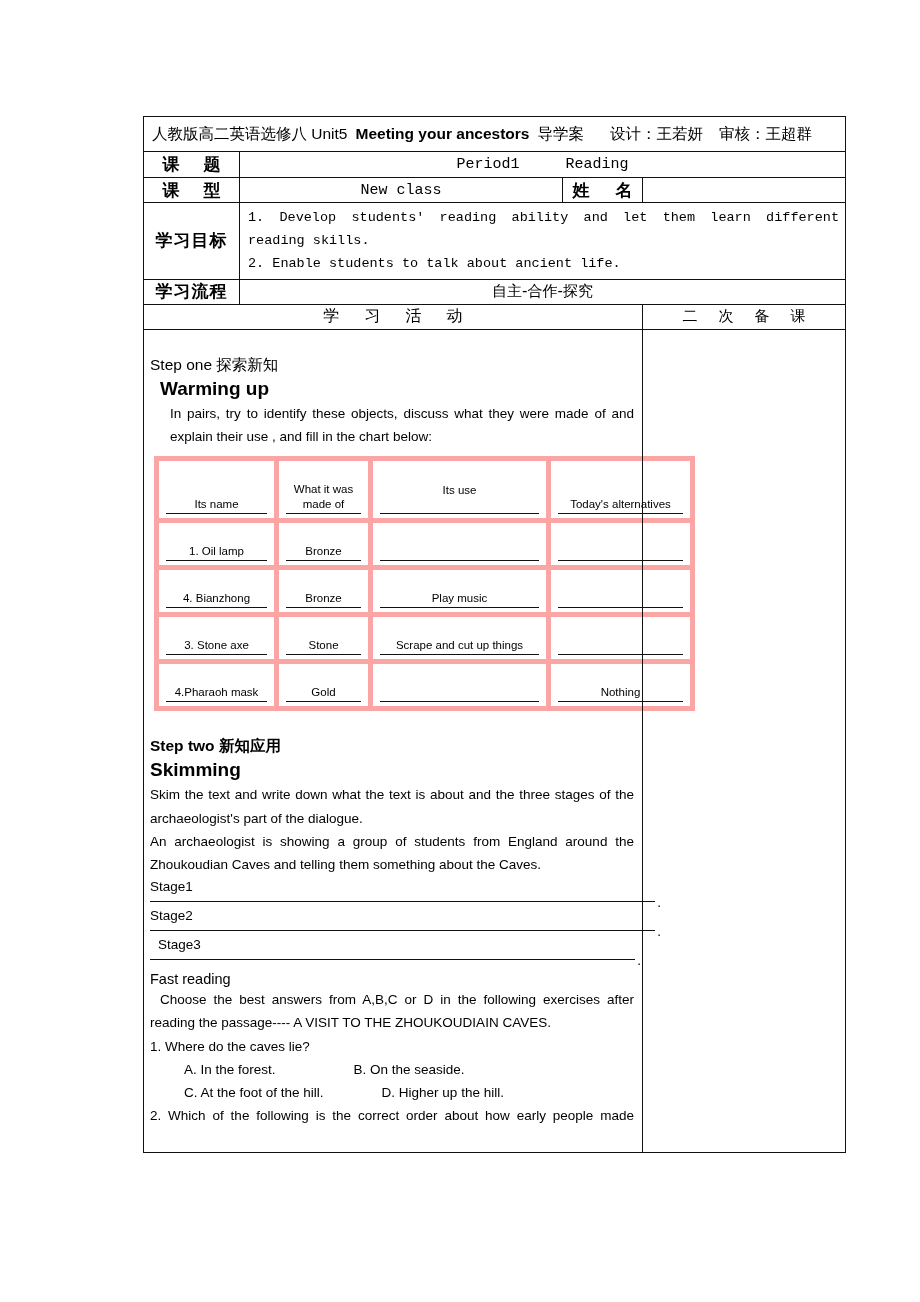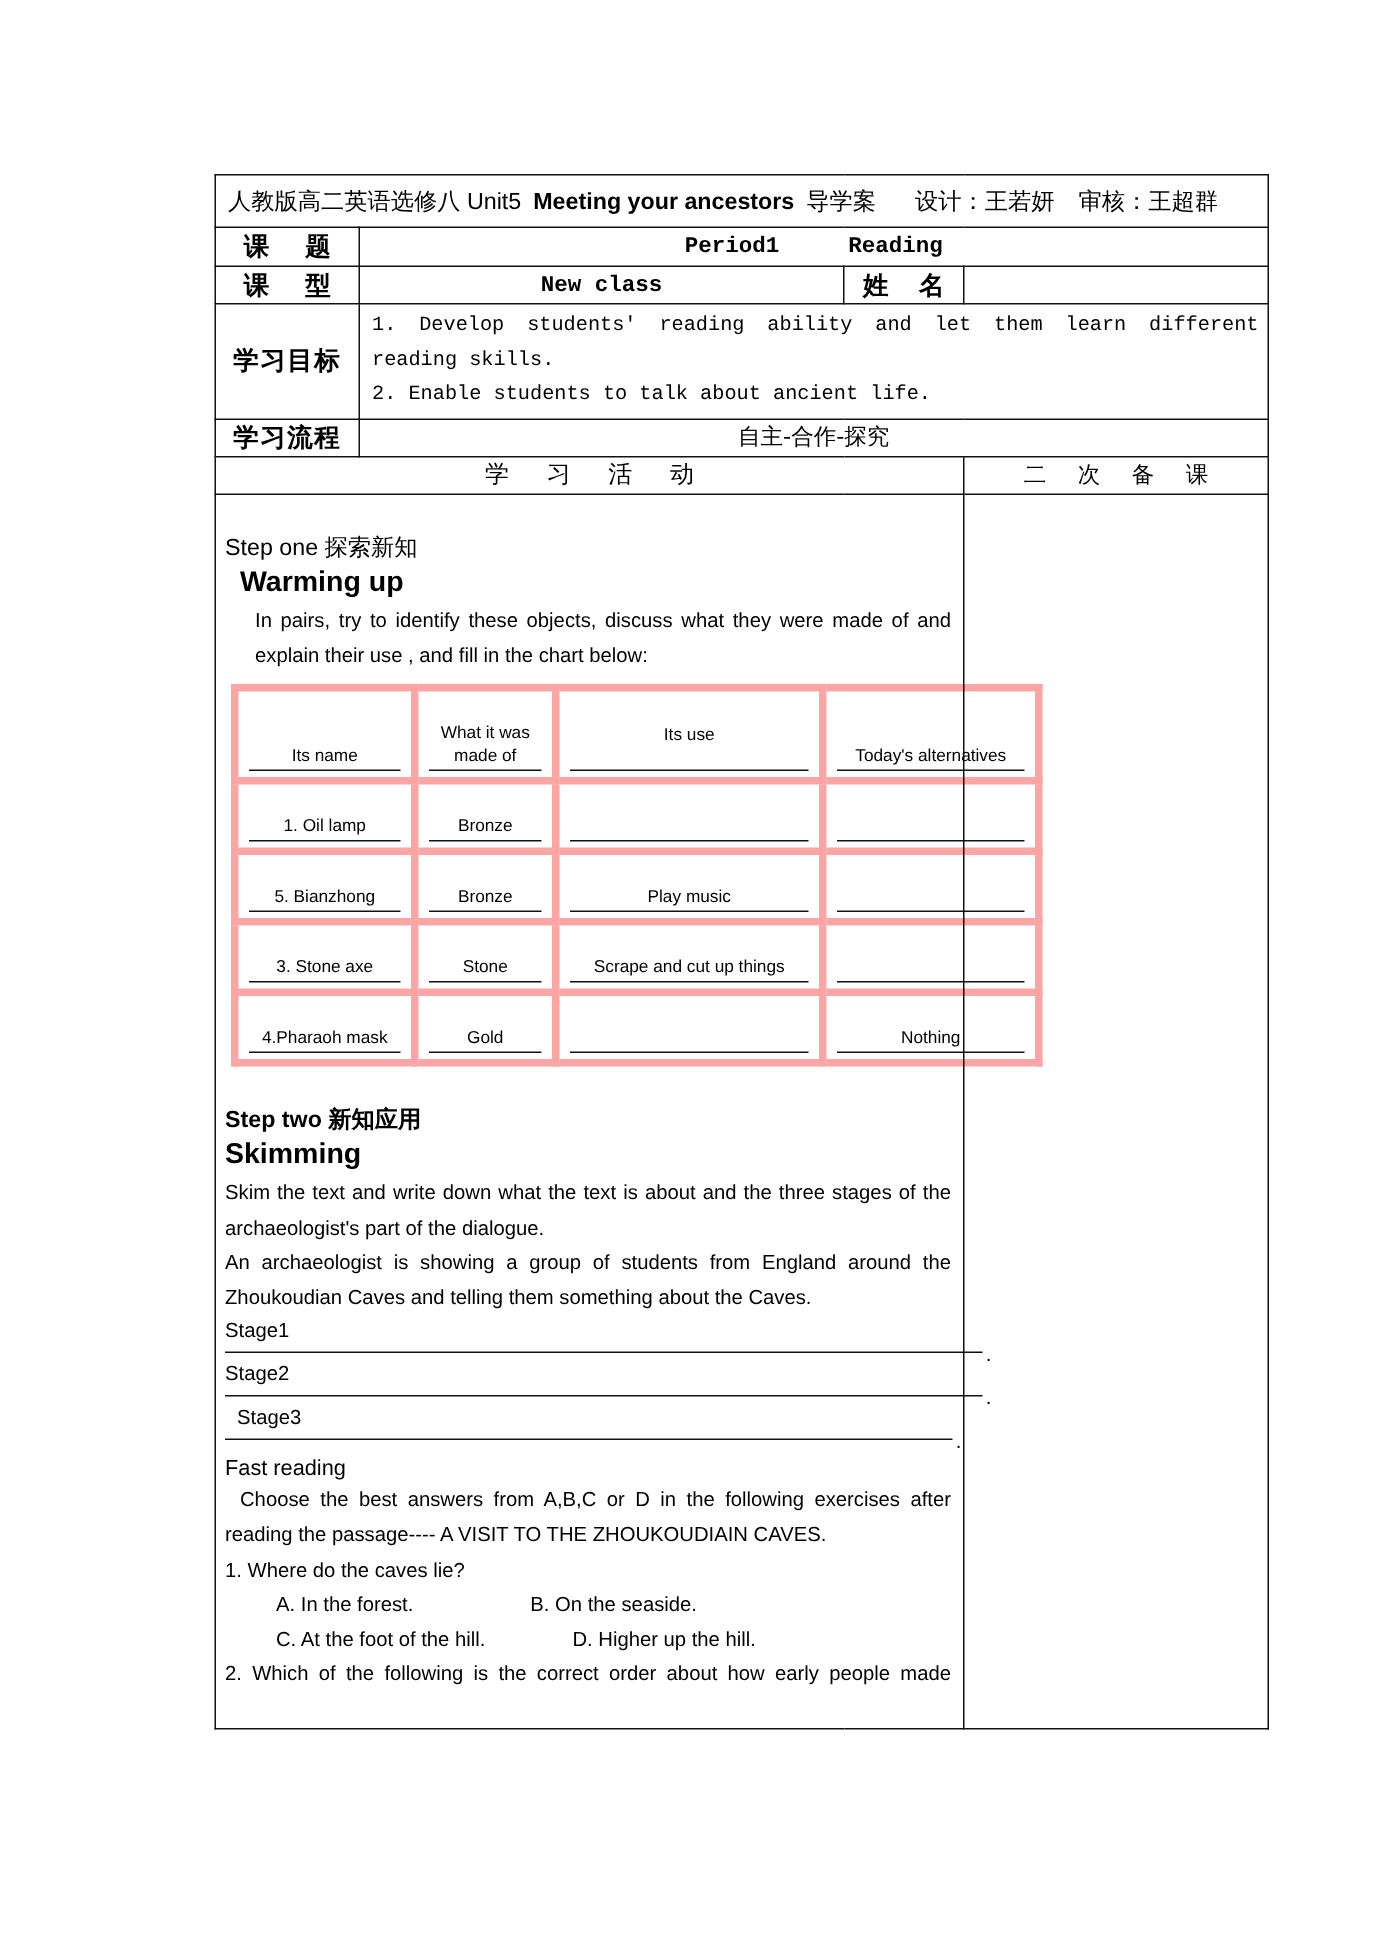--- a/index.html
+++ b/index.html
@@ -68,21 +68,20 @@
   .row-cx { height: 25px; }
   .row-goal { height: 73px; }
   .row-key { height: 48px; }
   .row-flow { height: 25px; }
   .row-acthead { height: 25px; }
 
   .center-val {
     text-align: center;
     font-family: "Liberation Mono", monospace;
     font-size: 15px;
-    font-weight: bold;
   }
   .center-val .sp { display: inline-block; width: 46px; }
 
   .mono-block {
     font-family: "Liberation Mono", monospace;
     font-size: 13.5px;
     line-height: 1.72;
     padding: 3px 6px 3px 8px !important;
     text-align: justify;
     text-align-last: left;
@@ -91,21 +90,21 @@
   .mono-block .justified {
     text-align: justify;
     text-align-last: left;
   }
 
   .xingming {
     width: 80px;
     text-align: center;
     font-size: 17px;
     font-weight: 600;
-    font-family: Liberation Serif, serif;
+    font-family: Liberation Mono, monospace;
     letter-spacing: 8px;
     text-indent: 8px;
   }
   .blank-cell { width: 203px; }
 
   .flow-val {
     text-align: center;
     font-size: 15px;
     font-family: "DejaVu Sans", sans-serif;
   }
@@ -321,21 +320,21 @@
                   </td>
             <td>
                     <span class="u"></span>
                   </td>
             <td>
                     <span class="u"></span>
                   </td>
           </tr>
           <tr class="wt-row">
             <td>
-                    <span class="u">5. Bianzhong</span>
+                    <span class="u">4. Bianzhong</span>
                   </td>
             <td>
                     <span class="u">Bronze</span>
                   </td>
             <td>
                     <span class="u">Play music</span>
                   </td>
             <td>
                     <span class="u"></span>
                   </td>

